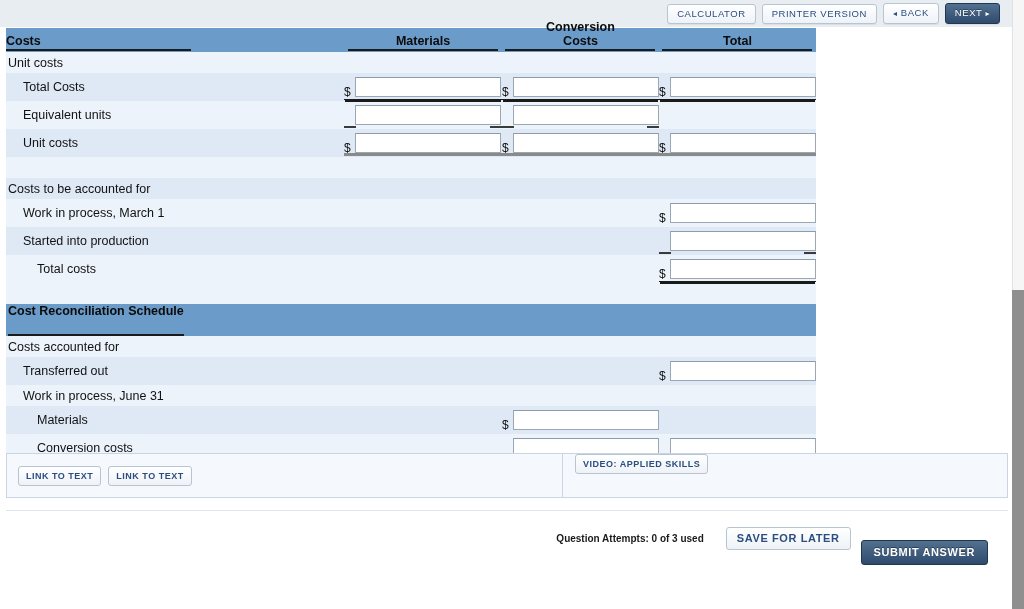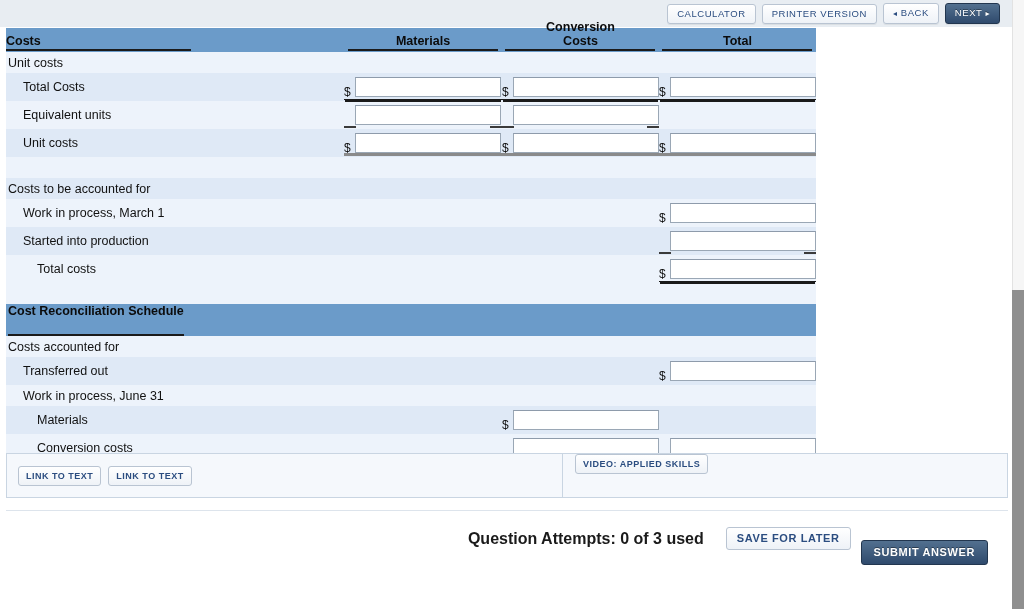--- a/index.html
+++ b/index.html
@@ -178,21 +178,21 @@
   
   .attemptbar {
     position: absolute; left: 6px; top: 482px;
     width: 1002px; height: 56px;
     background: #ffffff;
     border-top: 1px solid #dde4ec;
     display: flex; align-items: center; justify-content: flex-end;
     gap: 10px; padding-right: 20px;
   }
   .attempt-text {
-    font-size: 16px; font-weight: bold; color: #1a1a1a;
+    font-size: 10px; font-weight: bold; color: #1a1a1a;
     margin-right: 12px;
   }
   .sbtn {
     font-size: 11px; font-weight: bold; letter-spacing: .6px;
     color: #2b4d80;
     background: linear-gradient(#ffffff, #eef2f7);
     border: 1px solid #b9c4d2;
     border-radius: 3px;
     padding: 5px 10px; line-height: 11px;
     white-space: nowrap; cursor: pointer;

